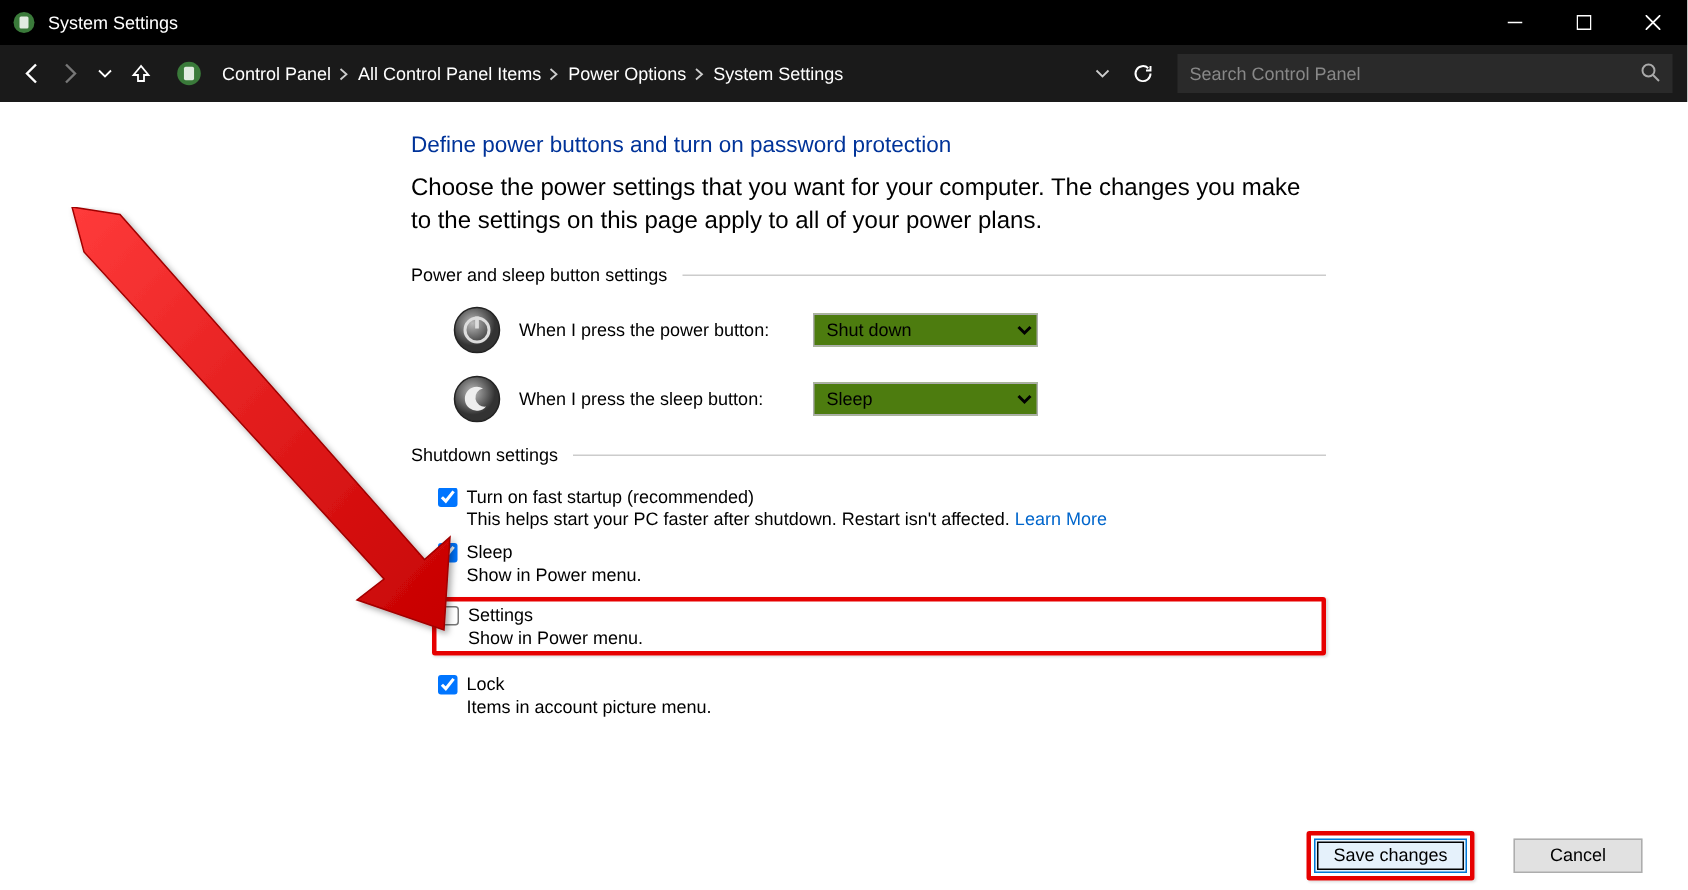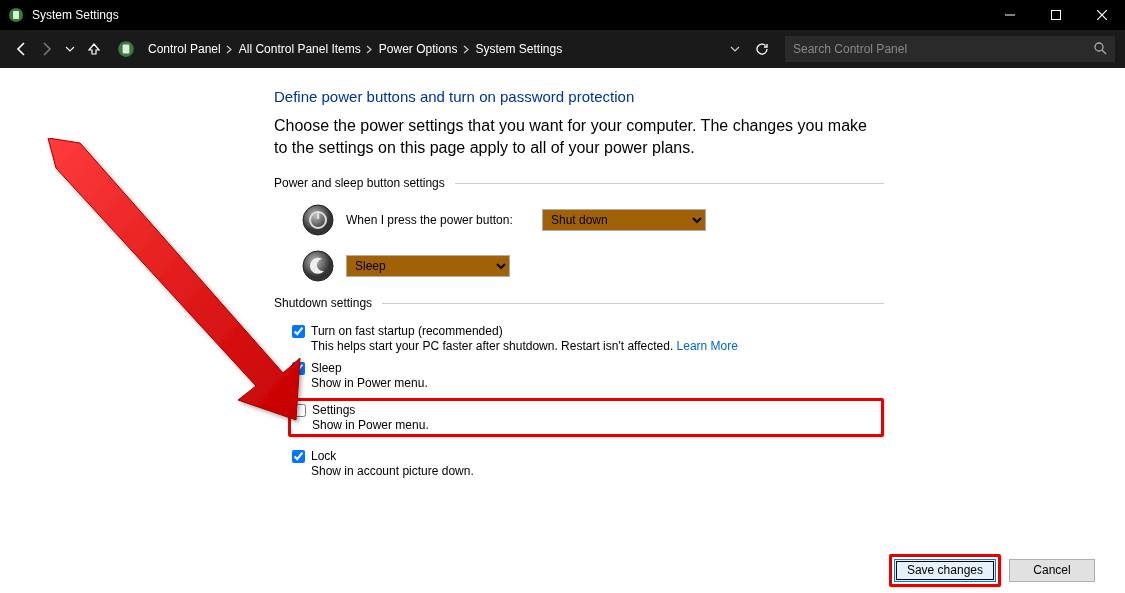--- a/index.html
+++ b/index.html
@@ -112,23 +112,23 @@
     margin-bottom: 14px;
   }
   .icon-circle {
     width:32px;height:32px;border-radius:50%;
     display:flex;align-items:center;justify-content:center;
     margin-right:12px;
     position:relative;
   }
   .row-label { width: 196px; font-size:12px; }
   select {
-    width: 164px; height: 22px;
+    width: 150px; height: 22px;
     font-size:12px;
-    background:#a16207;
+    background:#4d7c0f;
     border:1px solid #adadad;
     padding-left:4px;
   }
   .shutdown-list { margin-left: 18px; margin-top: 4px; }
   .chk-item { display:flex;align-items:flex-start;margin-bottom:8px; }
   .chk-item input[type=checkbox] { margin-top:1px;margin-right:6px;width:13px;height:13px; }
   .chk-body { display:flex;flex-direction:column; }
   .chk-title { font-weight:normal;font-size:12px; }
   .chk-desc { font-size:12px;margin-top:1px; }
   .chk-desc a { color:#0066cc;text-decoration:none; }
@@ -138,21 +138,21 @@
     padding: 2px 4px 2px 2px;
     margin-left:-4px;
     box-shadow: 1px 1px 2px rgba(0,0,0,0.15);
   }
   .footer {
     position:absolute;
     bottom:0;left:0;right:0;
     height:46px;
     display:flex;align-items:center;justify-content:flex-end;
     padding-right:30px;
-    gap:8px;
+    gap:26px;
   }
   .btn {
     height:23px;min-width:86px;
     font-size:12px;
     background:#e1e1e1;border:1px solid #adadad;
     padding:0 12px;
     cursor:pointer;
   }
   .btn.primary {
     border:1px solid #0078d7;
@@ -305,20 +305,21 @@
           <defs>
               <radialGradient id="gs" cx="40%" cy="35%">
                 <stop offset="0%" stop-color="#bbb"></stop>
                 <stop offset="100%" stop-color="#333"></stop>
               </radialGradient>
             </defs>
           <circle cx="16" cy="16" r="15" fill="url(#gs)" stroke="#222"></circle>
           <path d="M20 9 A8 8 0 1 0 22 21 A6 6 0 0 1 20 9 Z" fill="#eee"></path>
         </svg>
       </div>
+      <div class="row-label">When I press the sleep button:</div>
       <select><option>Sleep</option></select>
     </div>
 
     <div class="section-label" style="margin-top:6px;">
       <span>Shutdown settings</span>
         <span class="line"></span>
     </div>
 
     <div class="shutdown-list">
       <div class="chk-item">
@@ -339,21 +340,21 @@
         <input type="checkbox" style="">
         <div class="chk-body">
           <span class="chk-title">Settings</span>
           <span class="chk-desc">Show in Power menu.</span>
         </div>
       </div>
       <div class="chk-item" style="margin-top:12px;">
         <input type="checkbox" checked="" style="">
         <div class="chk-body">
           <span class="chk-title">Lock</span>
-          <span class="chk-desc">Show in account picture down.</span>
+          <span class="chk-desc">Items in account picture menu.</span>
         </div>
       </div>
     </div>
   </div>
 
   <svg class="arrow-annot" width="290" height="290" viewBox="0 0 290 290">
     <defs>
       <linearGradient id="ared" x1="0" y1="0" x2="1" y2="1">
           <stop offset="0%" stop-color="#ff3b3b"></stop>
           <stop offset="100%" stop-color="#c60000"></stop>

